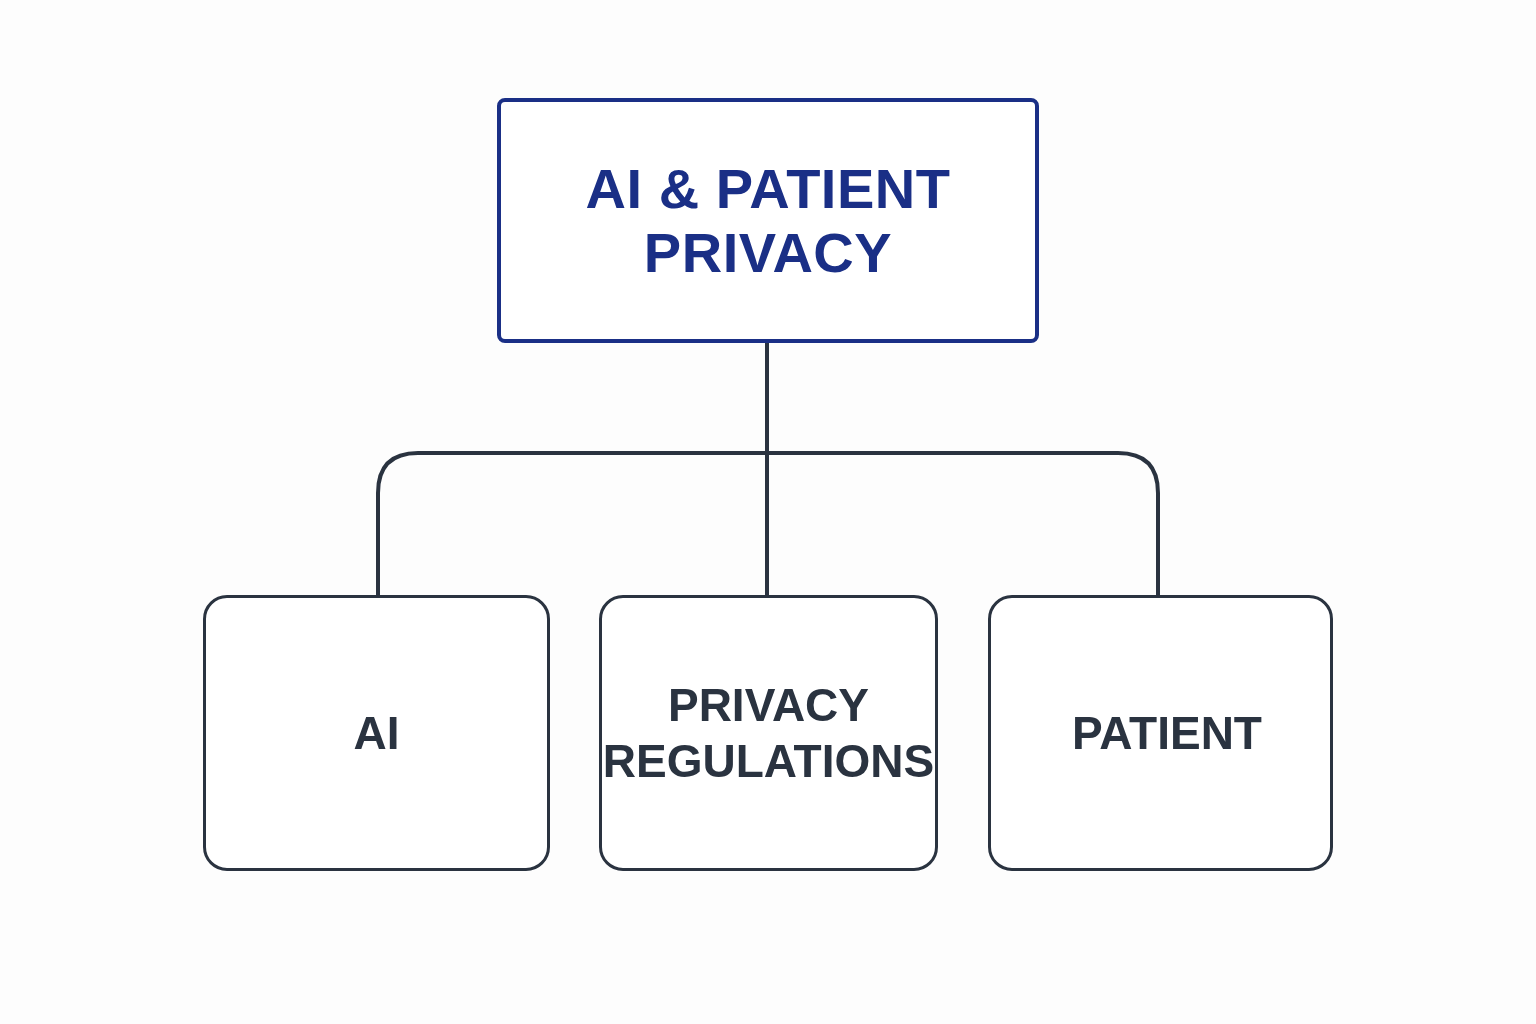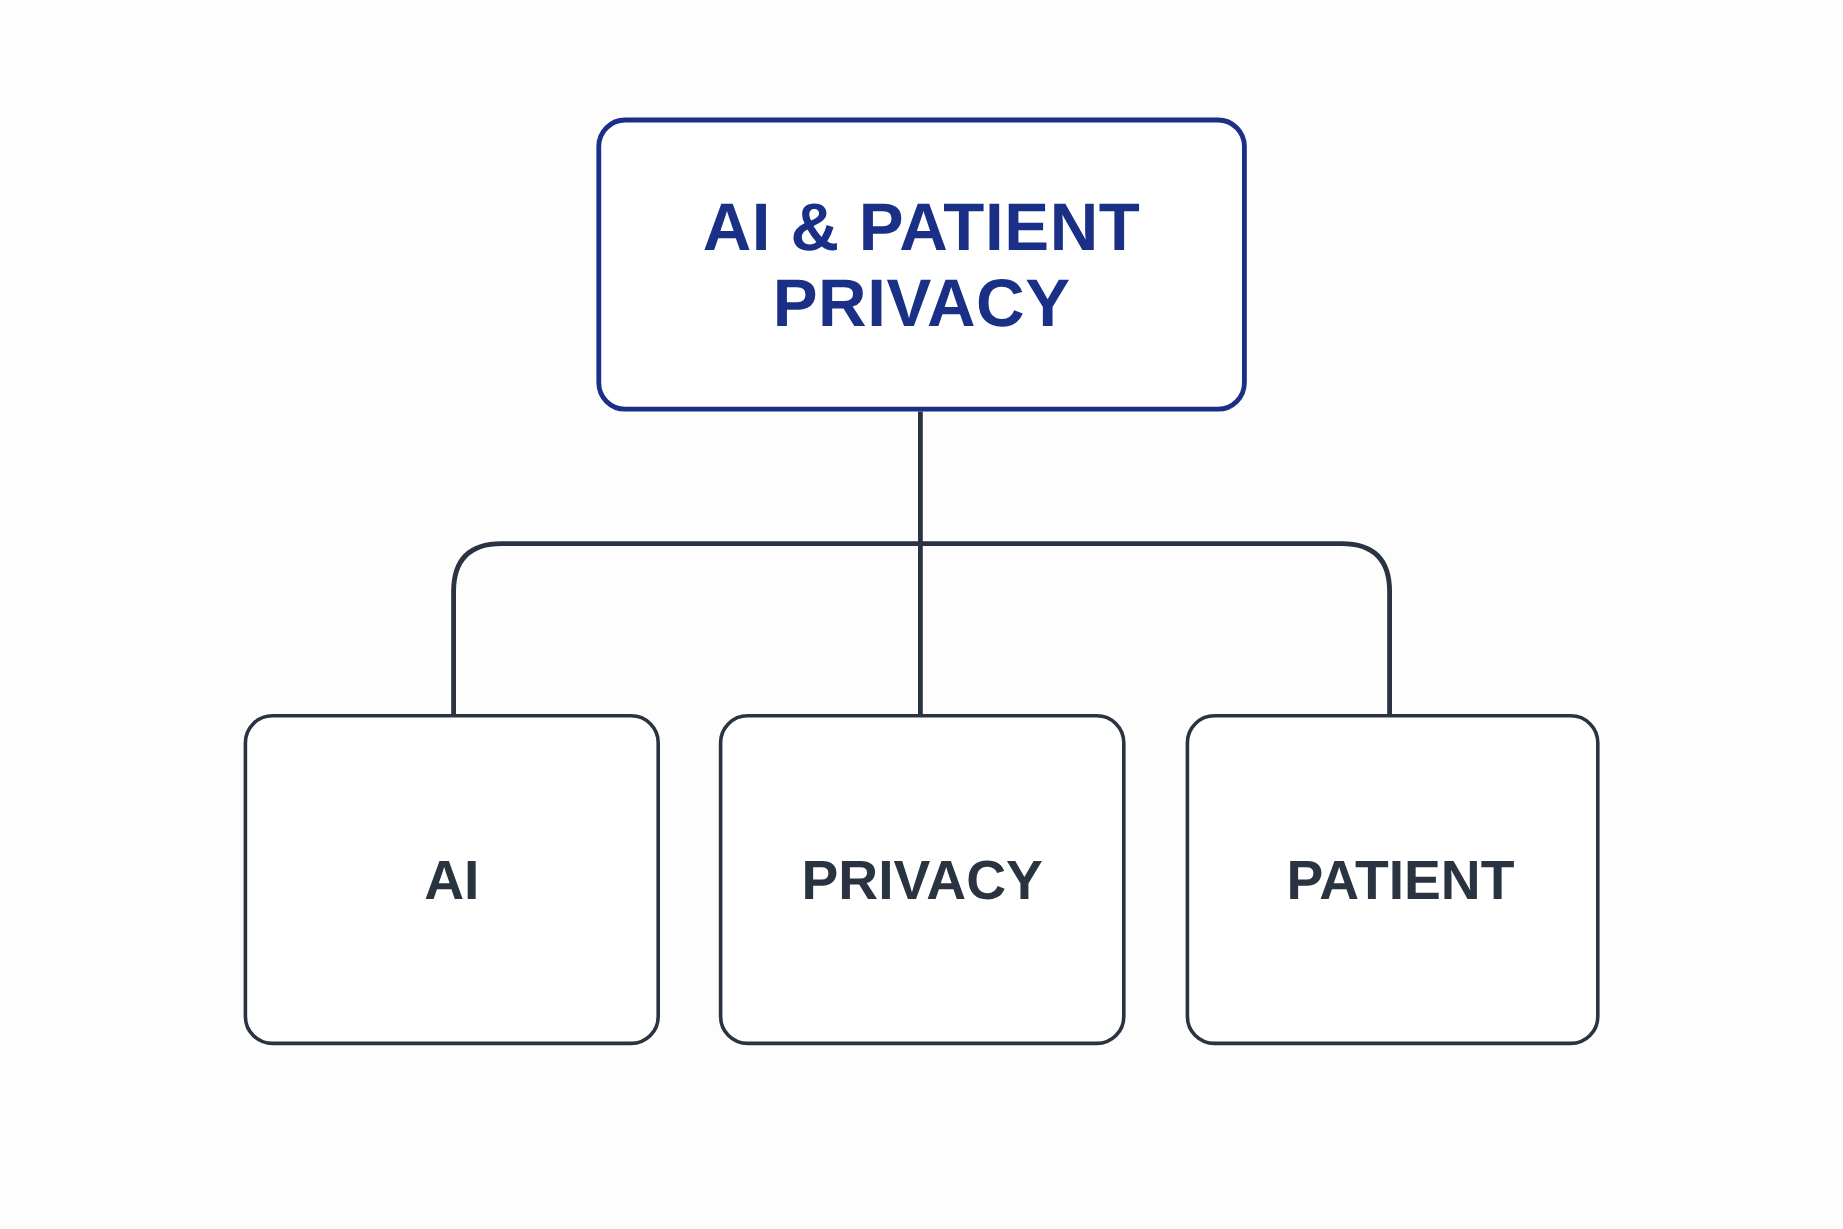--- a/index.html
+++ b/index.html
@@ -1,19 +1,19 @@
 <!DOCTYPE html>
 <html><head>
   <meta charset="utf-8">
   <style>
     html, body { margin: 0; padding: 0; background: #fdfdfd; }
     body { width: 1536px; height: 1024px; position: relative; overflow: hidden; font-family: "Liberation Sans", "DejaVu Sans", sans-serif; }
     svg.connectors { position: absolute; left: 0; top: 0; width: 1536px; height: 1024px; }
     .node { position: absolute; box-sizing: border-box; background: #fff; display: flex; flex-direction: column; align-items: center; justify-content: center; text-align: center; }
-    .root { left: 497px; top: 98px; width: 542px; height: 245px; border: 4px solid #1a2f86; border-radius: 24px; color: #1a2f86; }
+    .root { left: 497px; top: 98px; width: 542px; height: 245px; border: 4px solid #1a2f86; border-radius: 8px; color: #1a2f86; }
     .root .line { font-size: 56px; font-weight: bold; line-height: 64px; letter-spacing: 0.5px; }
     .child { top: 595px; height: 276px; border: 3px solid #2a3340; border-radius: 24px; color: #2a3340; }
     .child .line { font-size: 46px; font-weight: bold; line-height: 56px; }
     #child-0 { left: 203px; width: 347px; }
     #child-1 { left: 599px; width: 339px; }
     #child-2 { left: 988px; width: 345px; padding-left: 13px; }
   </style>
 </head>
 <body>
 
@@ -28,17 +28,18 @@
   <span class="line">AI &amp; PATIENT</span>
   <span class="line">PRIVACY</span>
 </div>
 
 <div class="node child" id="child-0">
   <span class="line">AI</span>
 </div>
 
 <div class="node child" id="child-1">
   <span class="line">PRIVACY</span>
+  <span class="line">REGULATIONS</span>
 </div>
 
 <div class="node child" id="child-2">
   <span class="line">PATIENT</span>
 </div>
 
 </body></html>

